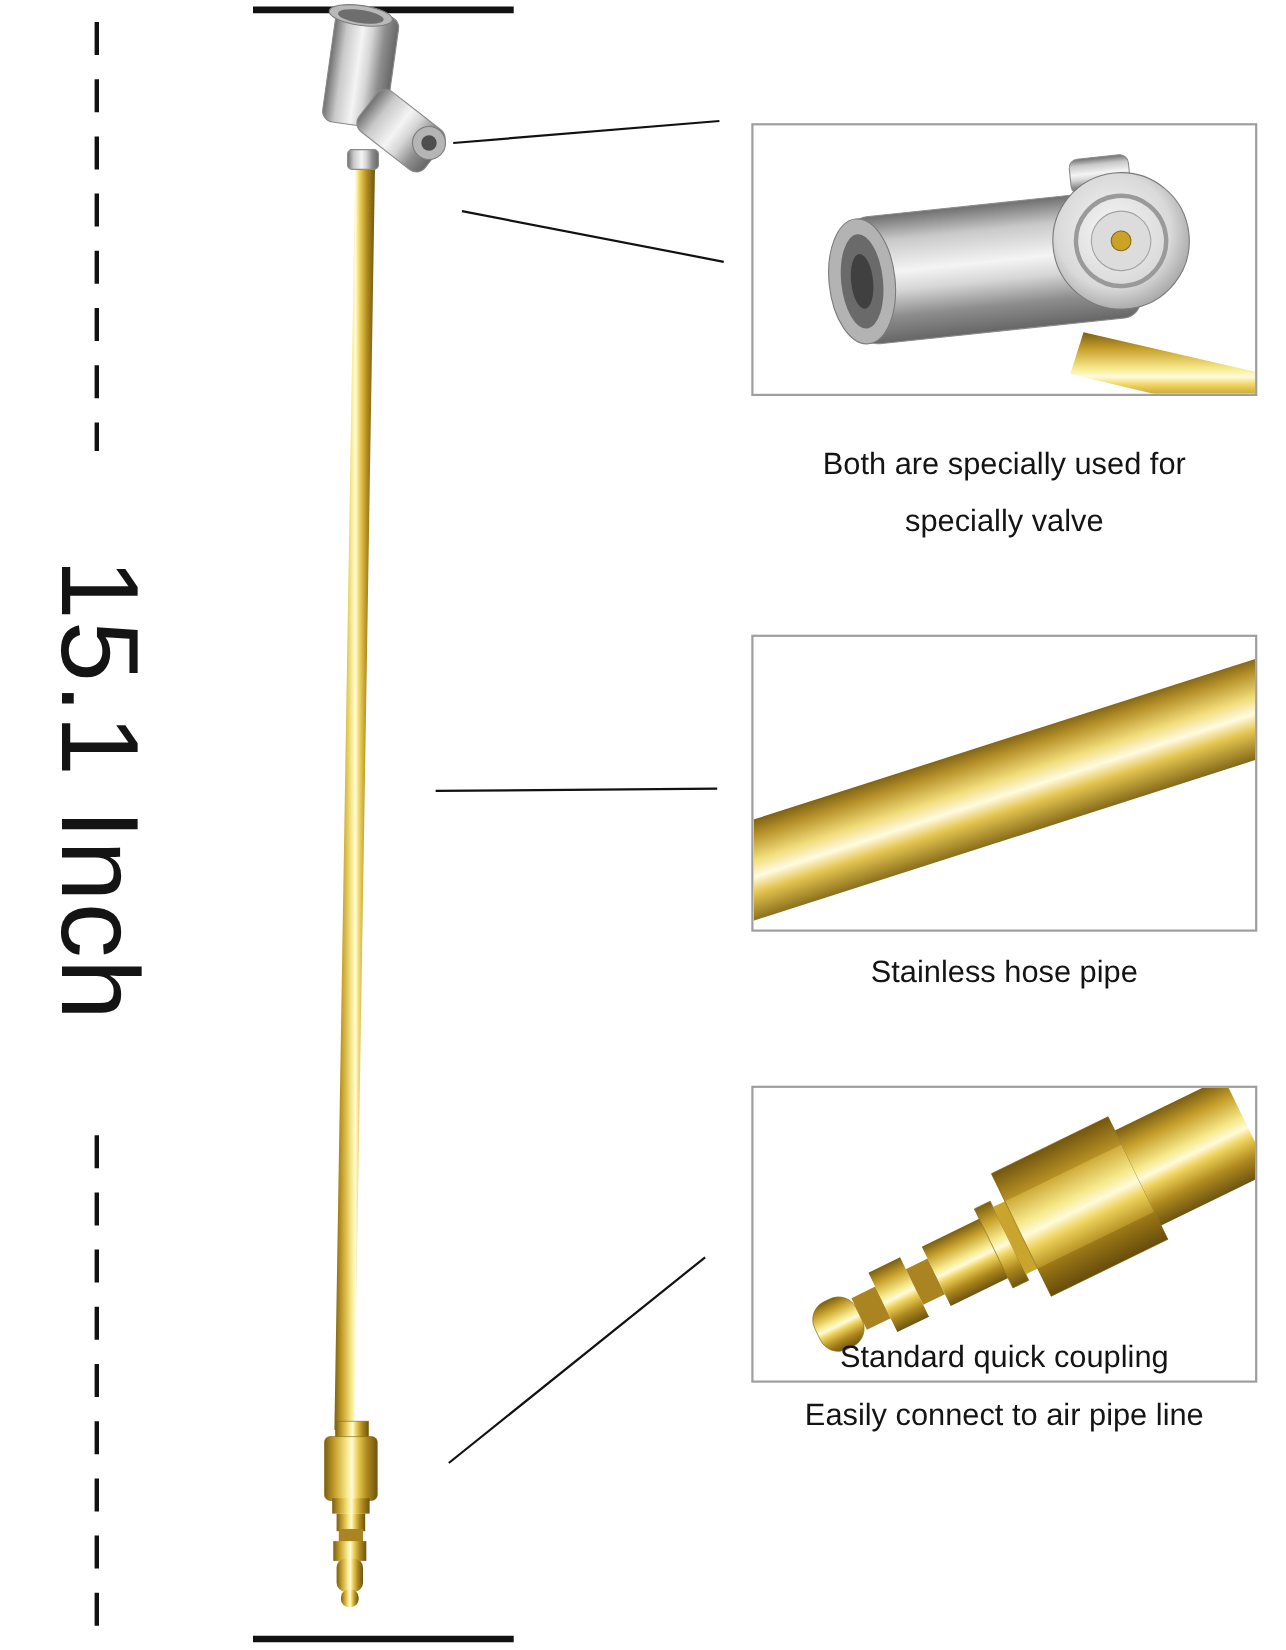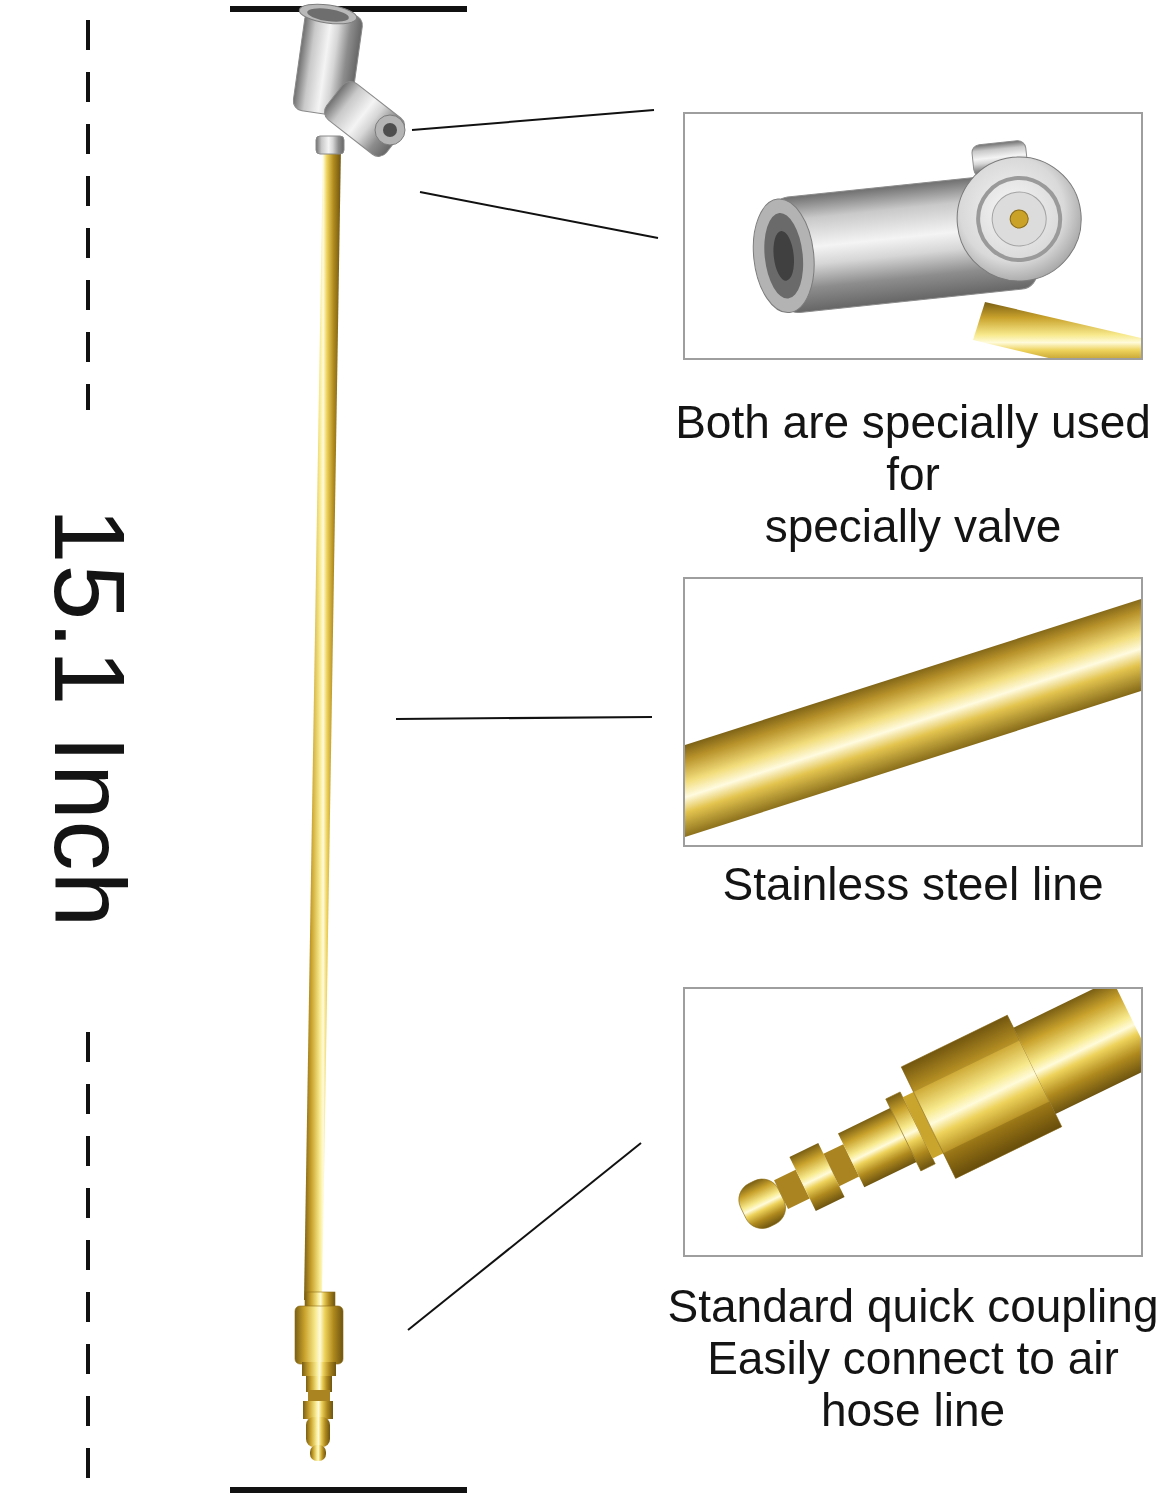--- a/index.html
+++ b/index.html
@@ -15,25 +15,25 @@
   .inset{
     position:absolute;left:683px;width:460px;background:#fff;
     border:2px solid var(--inset-border,#9e9e9e);overflow:hidden;
   }
   .inset svg{display:block;width:100%;height:100%}
   .inset-1{top:112px;height:248px}
   .inset-2{top:577px;height:270px}
   .inset-3{top:987px;height:270px}
   .caption{
     position:absolute;left:660px;width:506px;text-align:center;
-    font-size:46px;line-height:52px;color:var(--text,#121212);
+    font-size:28px;line-height:52px;color:var(--text,#121212);
   }
   .caption-1{top:396px}
   .caption-2{top:858px}
-  .caption-3{top:1280px}
+  .caption-3{top:1208px}
 </style>
 </head>
 <body>
 
 <div class="canvas">
 
   <svg width="0" height="0" style="position:absolute" aria-hidden="true">
     <defs>
       <linearGradient id="goldH" x1="0" y1="0" x2="1" y2="0">
         <stop offset="0" stop-color="#7a5f14"></stop>
@@ -146,21 +146,21 @@
     <span>specially valve</span>
   </div>
 
   <div class="inset inset-2">
     <svg viewBox="0 0 456 266">
       <polygon points="456,20 456,112 0,258 0,166" fill="url(#goldBand)"></polygon>
     </svg>
   </div>
 
   <div class="caption caption-2">
-    <span>Stainless steel line</span>
+    <span>Stainless hose pipe</span>
   </div>
 
   <div class="inset inset-3">
     <svg viewBox="0 0 456 266">
       <g transform="rotate(-26 230 138)">
         <rect x="38" y="116" width="42" height="48" rx="18" fill="url(#goldV)" stroke="#8a6a14" stroke-width="0.6"></rect>
         <rect x="80" y="124" width="24" height="32" fill="#a98420"></rect>
         <rect x="104" y="110" width="32" height="60" fill="url(#goldV)"></rect>
         <rect x="136" y="122" width="22" height="36" fill="#a98420"></rect>
         <rect x="158" y="110" width="58" height="60" fill="url(#goldV)"></rect>
@@ -169,16 +169,16 @@
         <rect x="244" y="78" width="118" height="124" fill="url(#goldV)" stroke="#8a6a14" stroke-width="0.6"></rect>
         <rect x="244" y="78" width="118" height="28" fill="rgba(90,60,0,0.22)"></rect>
         <rect x="244" y="174" width="118" height="28" fill="rgba(90,60,0,0.28)"></rect>
         <rect x="362" y="92" width="110" height="96" fill="url(#goldV)"></rect>
       </g>
     </svg>
   </div>
 
   <div class="caption caption-3">
     <span>Standard quick coupling</span><br>
-    <span>Easily connect to air hose line</span>
+    <span>Easily connect to air pipe line</span>
   </div>
 
 </div>
 
 </body></html>

